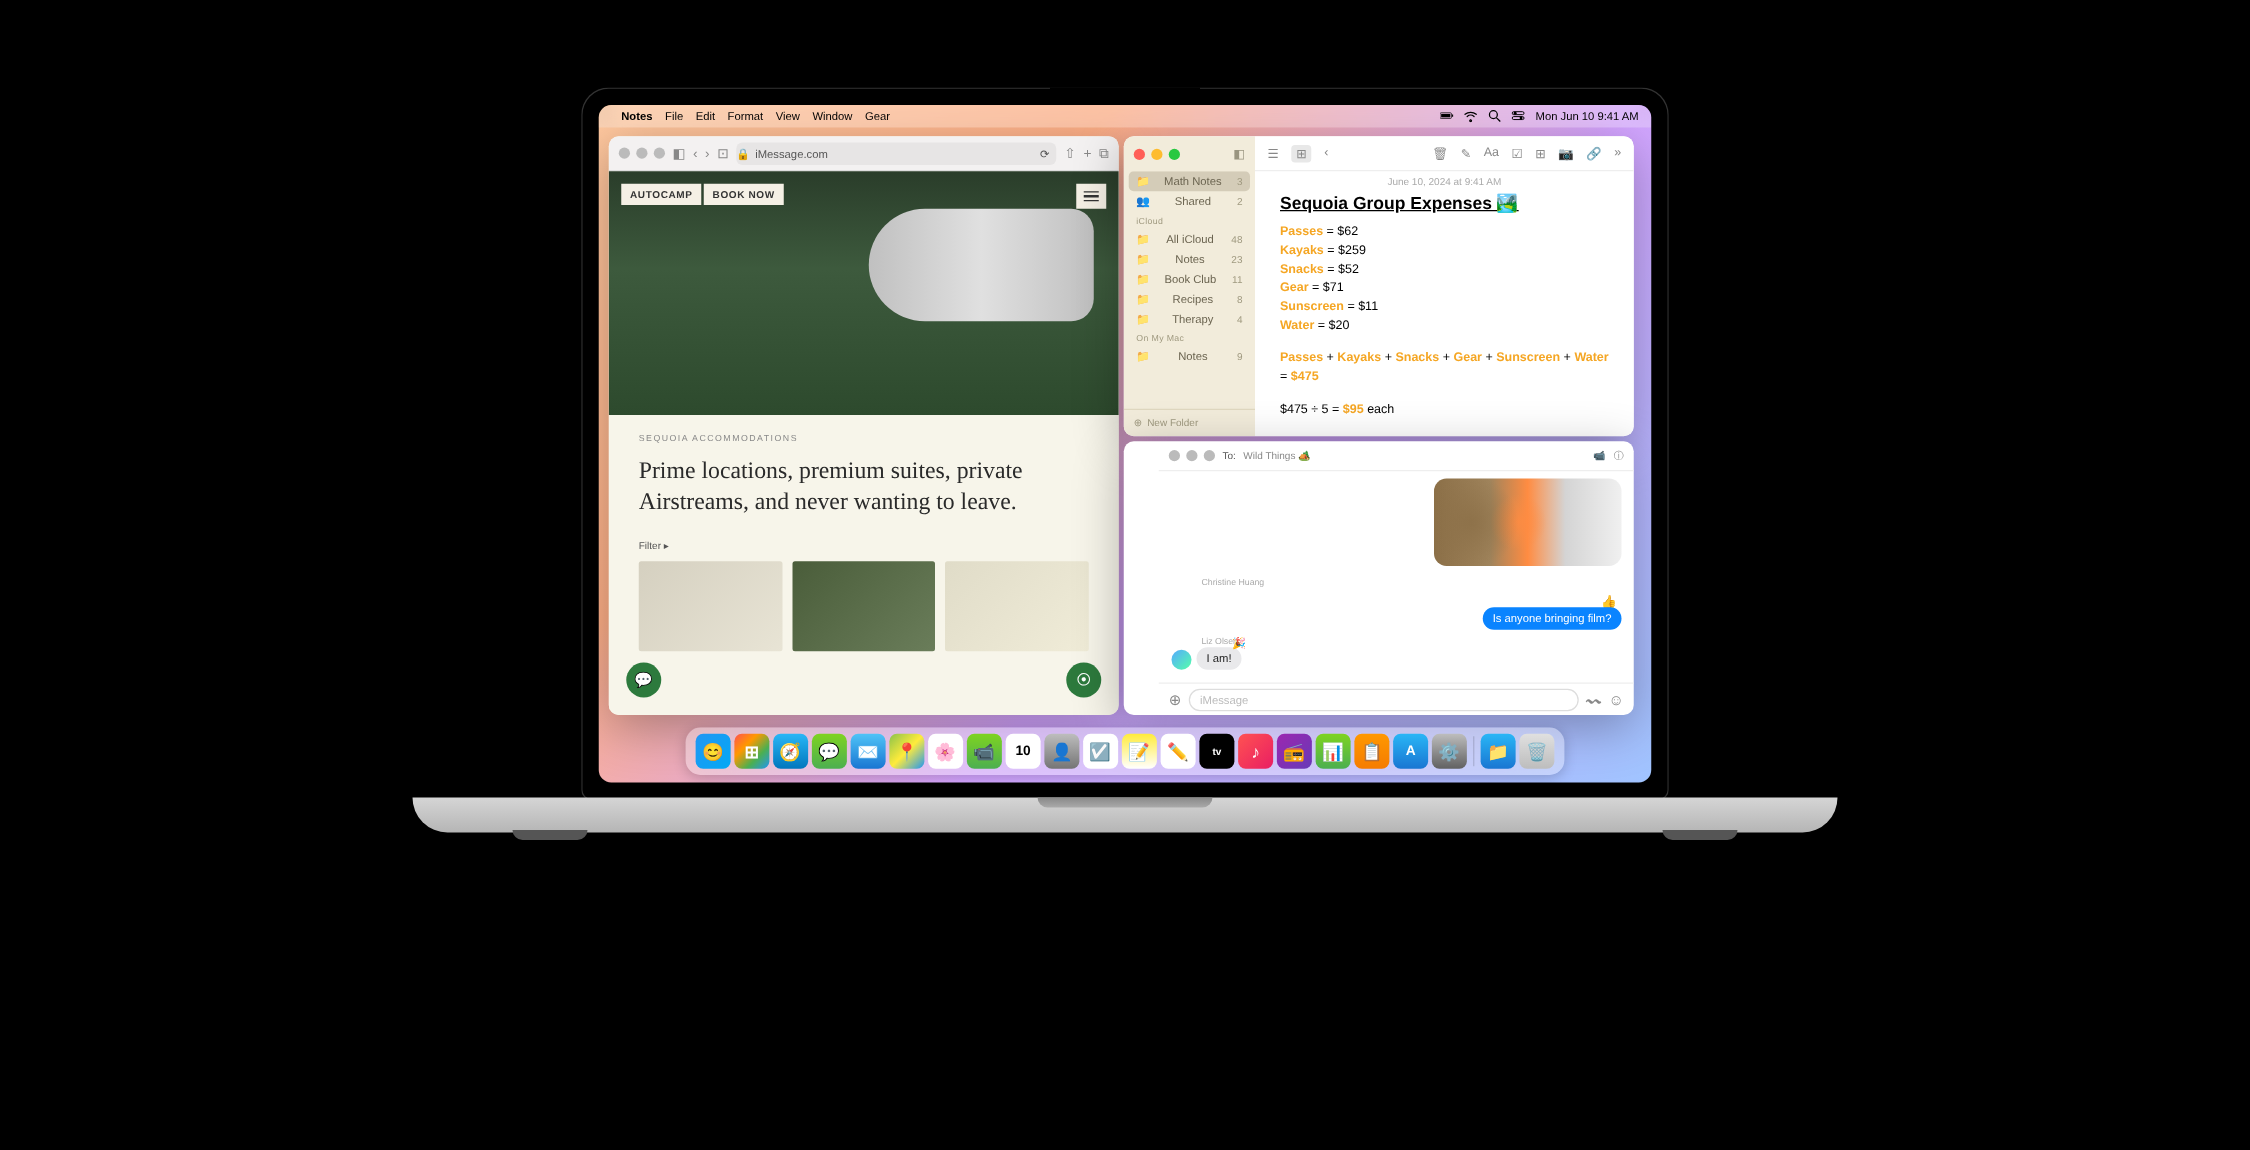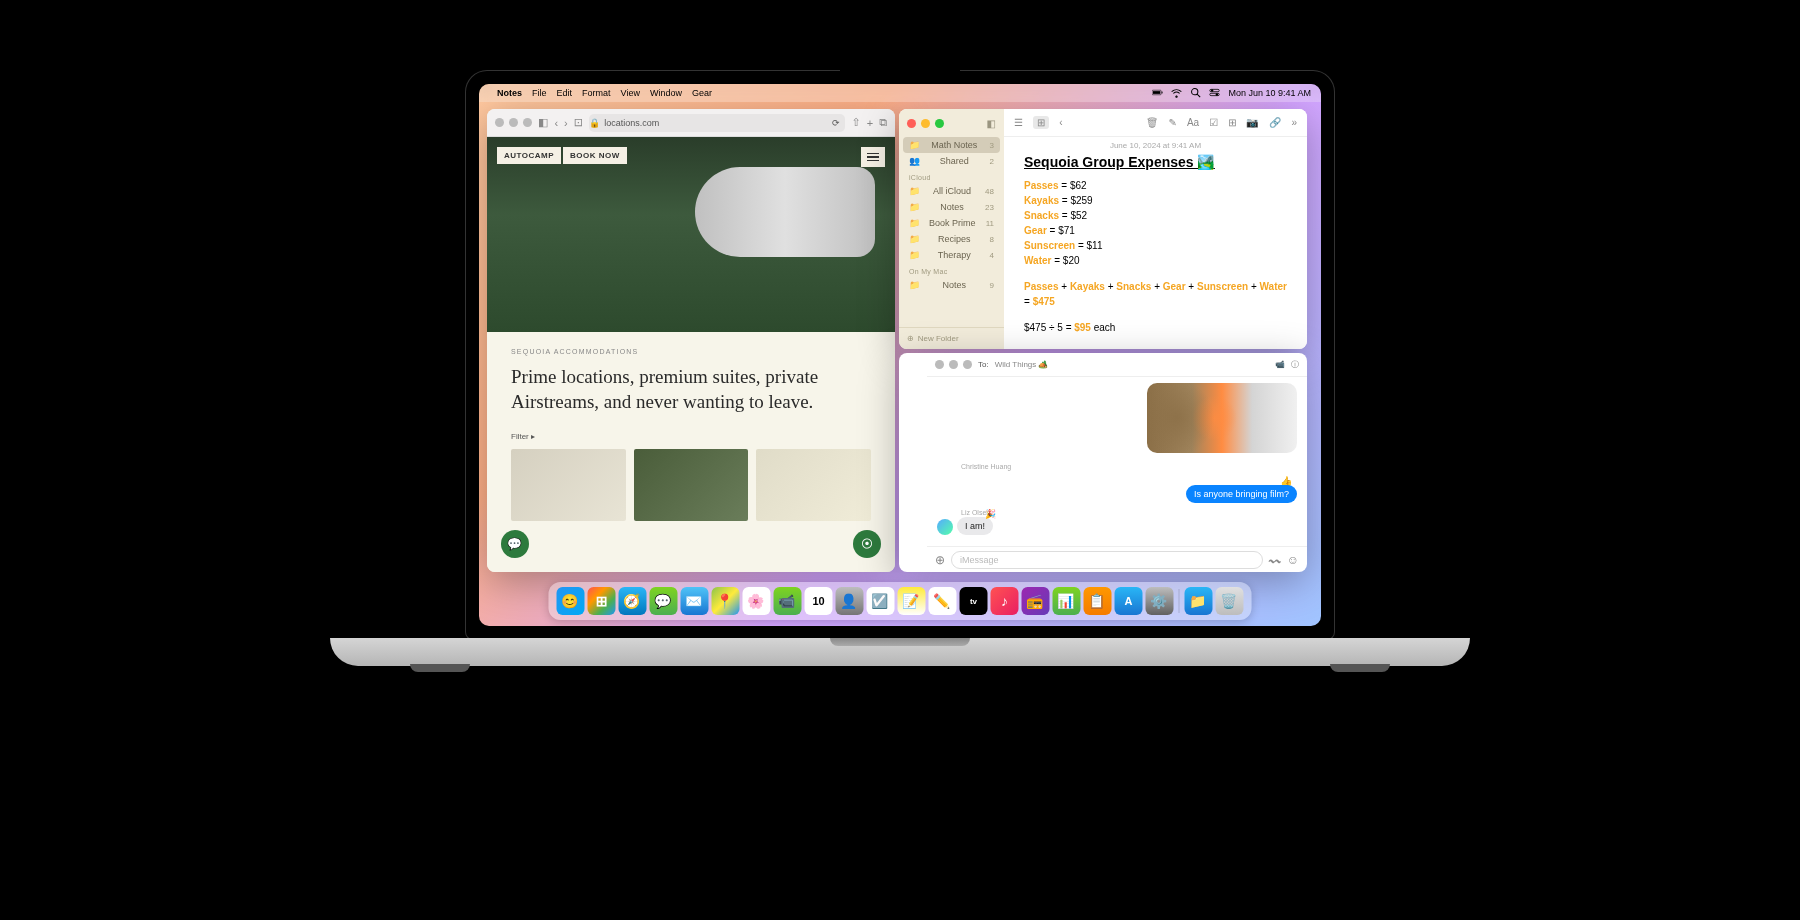--- a/index.html
+++ b/index.html
@@ -143,21 +143,21 @@
             <div class="tlight dim"></div>
             <div class="tlight dim"></div>
             <div class="tlight dim"></div>
           </div>
           <span class="ico">◧</span>
           <span class="ico">‹</span>
           <span class="ico">›</span>
           <span class="ico">⊡</span>
           <div class="addr">
             <span>🔒</span>
-            <span>locations.com</span>
+            <span>iMessage.com</span>
             <span style="margin-left:auto;margin-right:6px">⟳</span>
           </div>
           <span class="ico">⇧</span>
           <span class="ico">+</span>
           <span class="ico">⧉</span>
         </div>
         <div class="hero">
           <div class="hero-nav">
             <span>AUTOCAMP</span>
             <span>BOOK NOW</span>
@@ -209,21 +209,21 @@
                 <span class="nm">All iCloud</span>
                 <span class="ct">48</span>
               </div>
               <div class="sb-item">
                 <span class="ico">📁</span>
                 <span class="nm">Notes</span>
                 <span class="ct">23</span>
               </div>
               <div class="sb-item">
                 <span class="ico">📁</span>
-                <span class="nm">Book Prime</span>
+                <span class="nm">Book Club</span>
                 <span class="ct">11</span>
               </div>
               <div class="sb-item">
                 <span class="ico">📁</span>
                 <span class="nm">Recipes</span>
                 <span class="ct">8</span>
               </div>
               <div class="sb-item">
                 <span class="ico">📁</span>
                 <span class="nm">Therapy</span>

